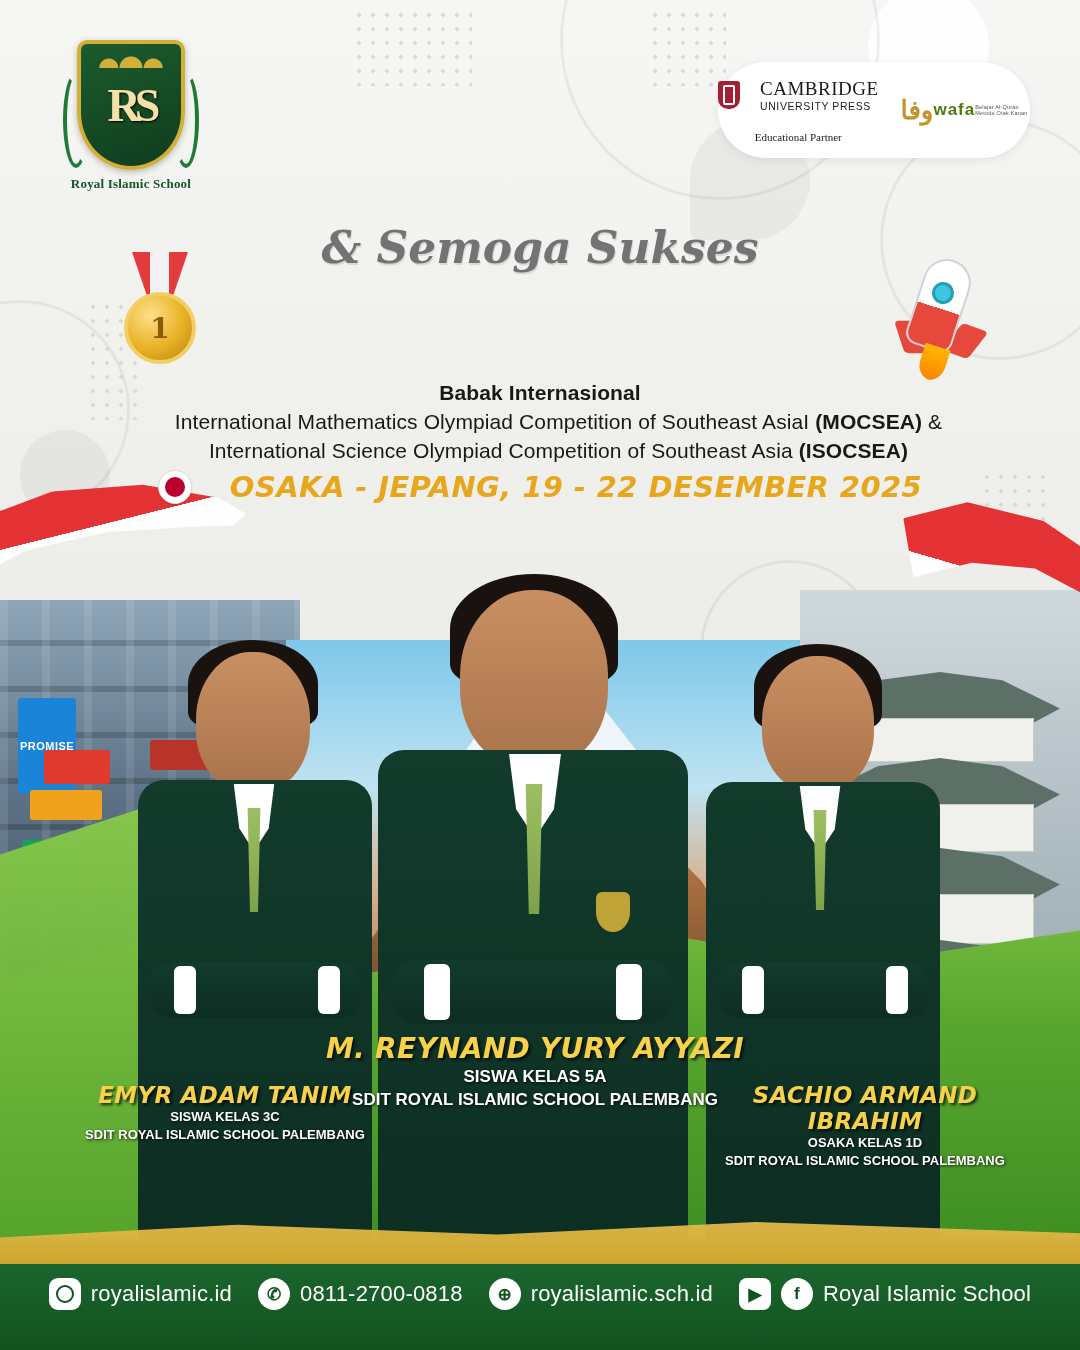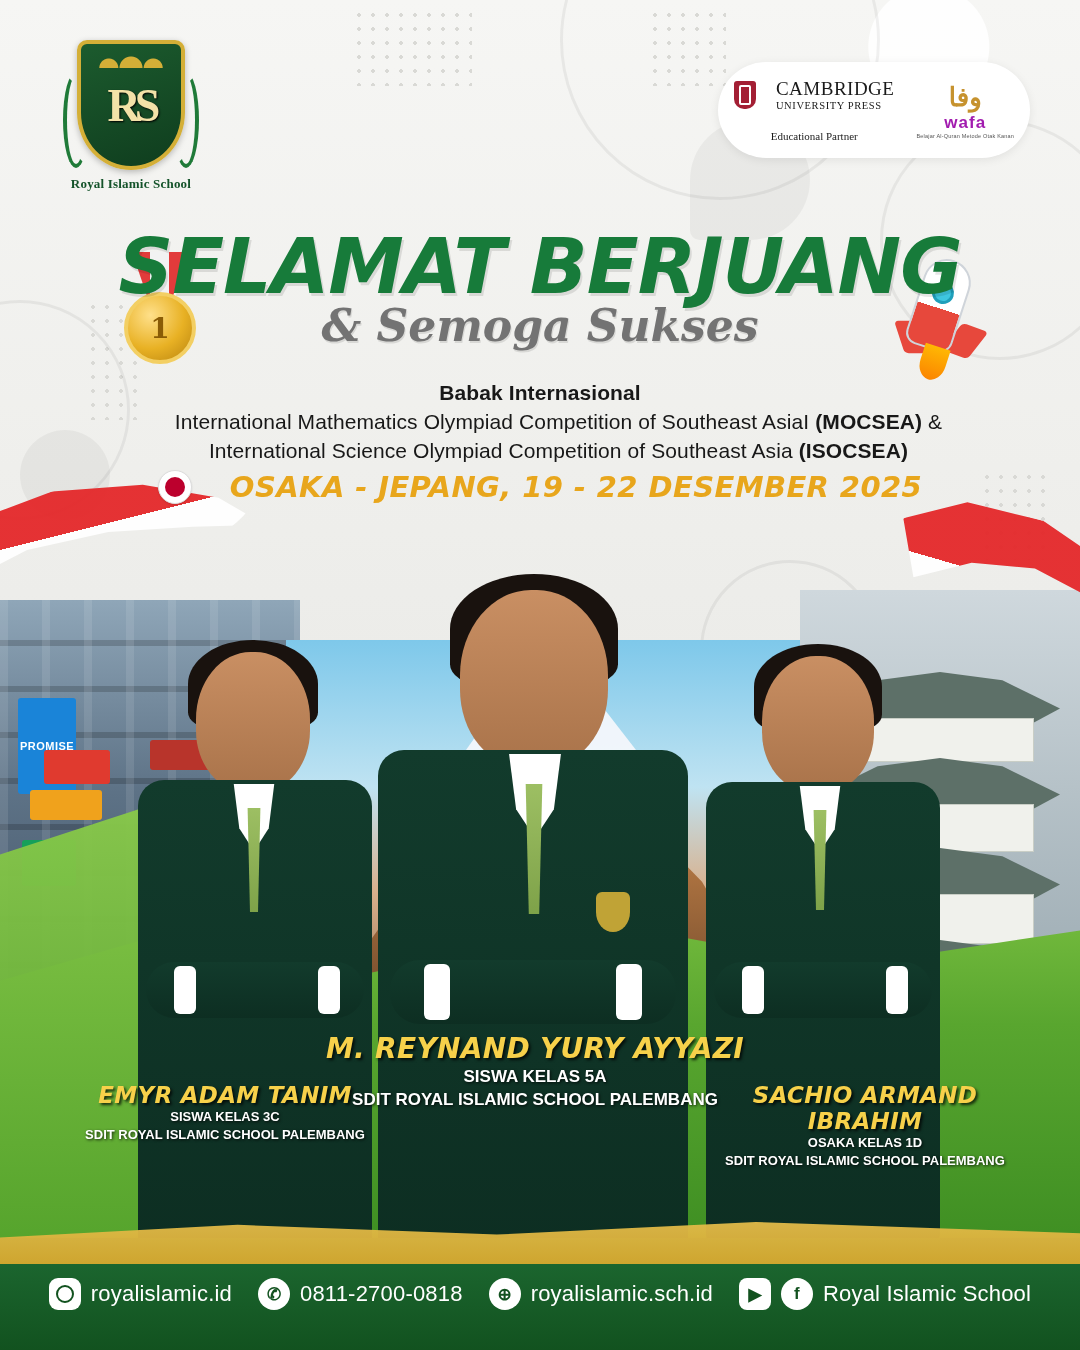--- a/index.html
+++ b/index.html
@@ -112,25 +112,25 @@
   .camb { display: flex; flex-direction: column; align-items: center; gap: 2px; }
   .camb-row { display: flex; align-items: center; gap: 20px; }
   .camb-crest {
     width: 22px; height: 28px; background: #a31f34; border-radius: 3px 3px 10px 10px;
     position: relative;
   }
   .camb-crest:after {
     content:""; position:absolute; inset: 4px 5px; border: 2px solid #fff; border-radius: 2px;
   }
   .camb-t1 { font-family: "Liberation Serif", serif; font-size: 19px; letter-spacing: .5px; color: #1a1a1a; }
-  .camb-t2 { font-family: Liberation Serif, serif; font-size: 10.5px; letter-spacing: .6px; color: #1a1a1a; }
+  .camb-t2 { font-family: Liberation Sans, sans-serif; font-size: 10.5px; letter-spacing: .6px; color: #1a1a1a; }
   .camb-t3 { font-family: "Liberation Serif", serif; font-size: 11px; color: #1a1a1a; margin-top: 17px; }
-  .wafa { display: flex; flex-direction: column; align-items: center; }
+  .wafa { display: flex; flex-direction: row; align-items: center; }
   .wafa-ar { font-size: 26px; color: #c6922e; font-weight: bold; letter-spacing: -1px; }
-  .wafa-lt { font-size: 17px; color: #a21caf; font-weight: bold; letter-spacing: 1px; }
+  .wafa-lt { font-size: 17px; color: #4d7c0f; font-weight: bold; letter-spacing: 1px; }
   .wafa-sub { font-size: 5.5px; color: #555; letter-spacing: .2px; }
 
   
   .headline {
     position: absolute; top: 228px; left: 0; width: 1080px; text-align: center;
   }
   .h-main {
     font-family: "DejaVu Sans", sans-serif;
     font-weight: bold; font-style: italic;
     font-size: 76px; line-height: 78px; color: #177b3a;
@@ -516,21 +516,20 @@
   </div>
   <div class="rocket">
     <div class="rk-fin-l"></div>
     <div class="rk-fin-r"></div>
     <div class="rk-body"></div>
     <div class="rk-win"></div>
     <div class="rk-flame"></div>
   </div>
 
   <div class="headline">
-    <div class="h-main">SELAMAT BERJUANG</div>
     <div class="h-sub">&amp; Semoga Sukses</div>
   </div>
 
   <div class="event">
     <div class="ev-line">Babak Internasional</div>
     <div class="ev-line regular">
       <span>International Mathematics Olympiad Competition of Southeast AsiaI </span><b>(MOCSEA)</b><span> &amp;</span>
     </div>
     <div class="ev-line regular">
       <span>International Science Olympiad Competition of Southeast Asia </span><b>(ISOCSEA)</b>

